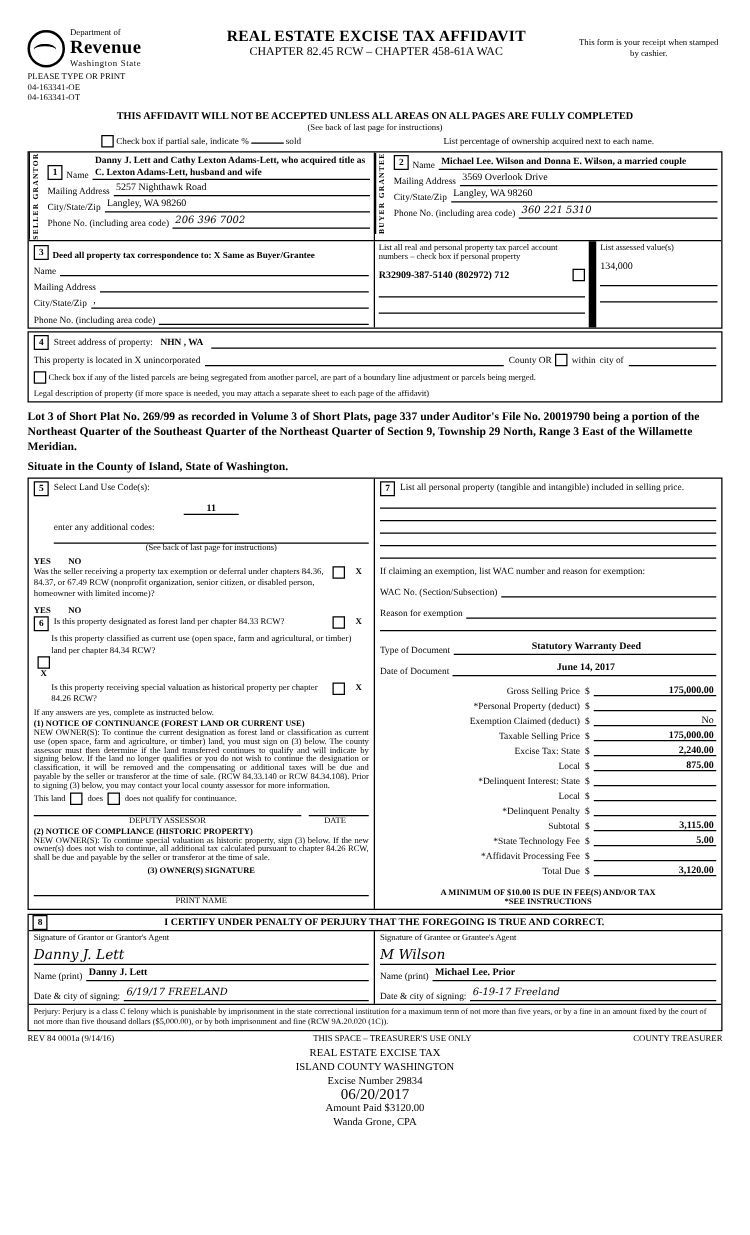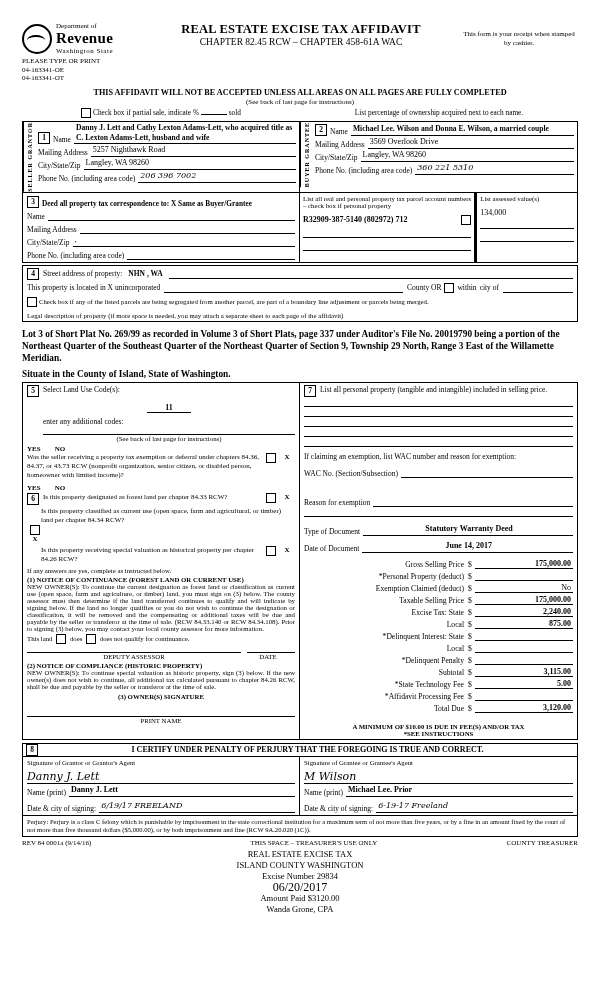--- a/index.html
+++ b/index.html
@@ -178,21 +178,21 @@
               <span class="lab">City/State/Zip</span>
           <span class="val">,</span>
             </div>
         <div class="fl">
               <span class="lab">Phone No. (including area code)</span>
           <span class="val"></span>
             </div>
       </div>
       <div class="cellR" style="padding:0;">
         <div style="display:flex;height:100%;">
-          <div style="width:64%;box-sizing:border-box;border-right:3px solid #000000;padding:2px 3px;">
+          <div style="width:64%;box-sizing:border-box;border-right:6px solid #000000;padding:2px 3px;">
             <div class="xsmall">List all real and personal property tax parcel account numbers – check box if personal property</div>
             <div style="display:flex;align-items:center;margin-top:6px;">
               <span class="bold" style="font-size:8px;flex:1;">R32909-387-5140 (802972) 712</span>
               <span class="chk"></span>
             </div>
             <div class="line" style="margin-top:12px;"></div>
             <div class="line" style="margin-top:12px;"></div>
           </div>
           <div style="width:36%;box-sizing:border-box;padding:2px 3px;">
             <div class="xsmall">List assessed value(s)</div>
@@ -244,21 +244,21 @@
           <div class="small" style="margin-top:3px;">enter any additional codes:</div>
           <div style="border-bottom:1px solid #000;height:8px;"></div>
           <div class="xsmall" style="text-align:center;">(See back of last page for instructions)</div>
         </div>
       </div>
       <div class="ynhdr" style="margin-top:3px;">
         <span>YES</span>
         <span>NO</span>
       </div>
       <div class="qrow">
-        <div class="qtext">Was the seller receiving a property tax exemption or deferral under chapters 84.36, 84.37, or 43.73 RCW (nonprofit organization, senior citizen, or disabled person, homeowner with limited income)?</div>
+        <div class="qtext">Was the seller receiving a property tax exemption or deferral under chapters 84.36, 84.37, or 67.49 RCW (nonprofit organization, senior citizen, or disabled person, homeowner with limited income)?</div>
         <div class="qy"><span class="chk"></span></div>
         <div class="qn bold">X</div>
       </div>
 
       <div class="ynhdr" style="margin-top:4px;">
         <span>YES</span>
         <span>NO</span>
       </div>
       <div class="qrow" style="margin-top:1px;">
         <span class="num">6</span>
@@ -309,21 +309,21 @@
       <div class="line" style="margin-top:9px;"></div>
       <div class="line" style="margin-top:9px;"></div>
       <div class="line" style="margin-top:9px;"></div>
       <div class="line" style="margin-top:9px;"></div>
       <div class="line" style="margin-top:9px;"></div>
       <div class="small" style="margin-top:5px;">If claiming an exemption, list WAC number and reason for exemption:</div>
       <div class="fl" style="margin-top:4px;">
             <span class="lab small">WAC No. (Section/Subsection)</span>
         <span class="val"></span>
           </div>
-      <div class="fl" style="margin-top:16px;">
+      <div class="fl" style="margin-top:4px;">
             <span class="lab small">Reason for exemption</span>
         <span class="val"></span>
           </div>
       <div class="line" style="margin-top:9px;"></div>
       <div class="fl" style="margin-top:6px;">
             <span class="lab small">Type of Document</span>
         <span class="val bold" style="text-align:center;">Statutory Warranty Deed</span>
           </div>
       <div class="fl" style="margin-top:4px;">
             <span class="lab small">Date of Document</span>

